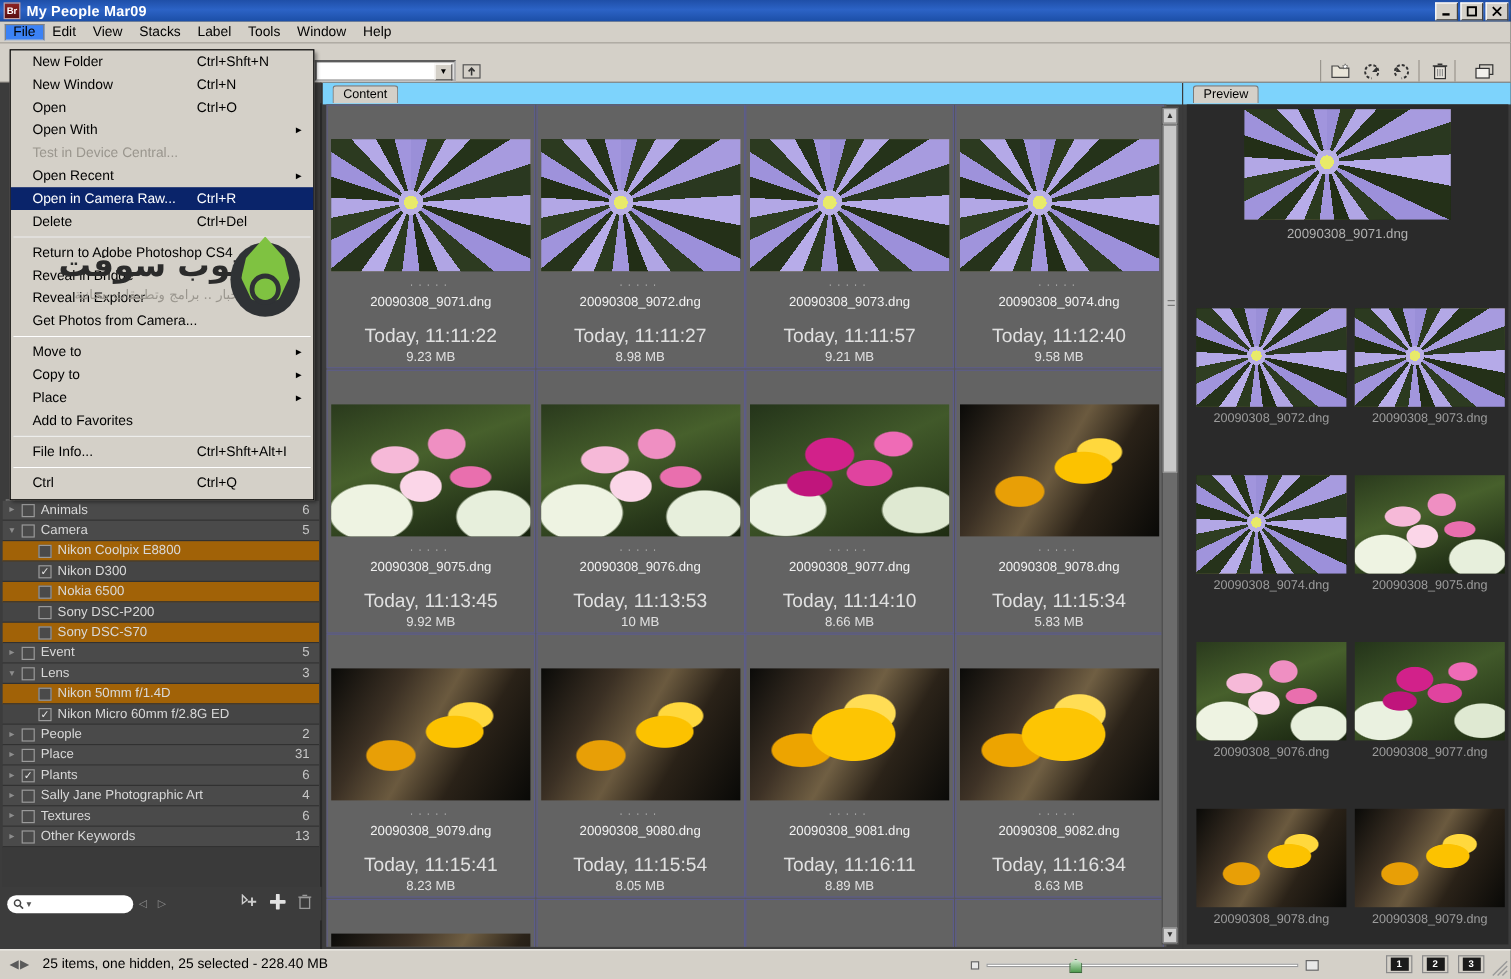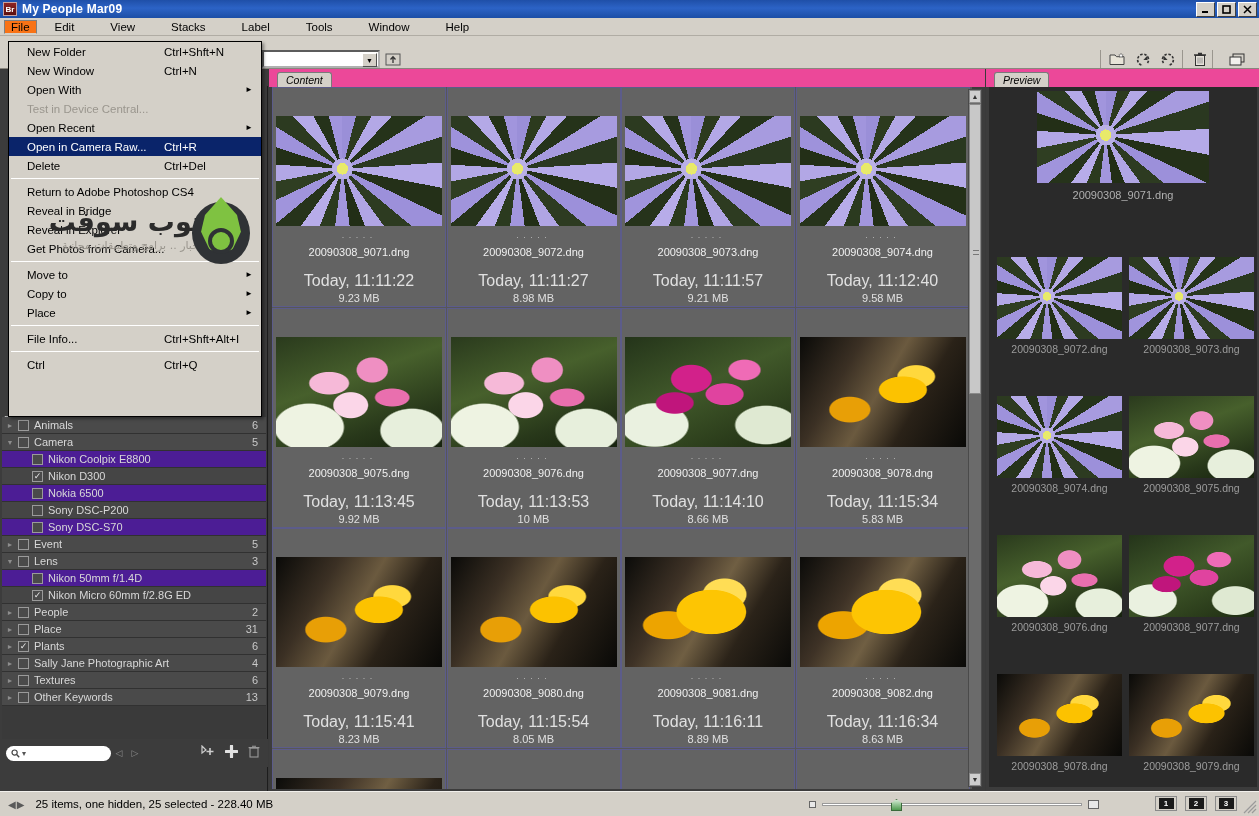--- a/index.html
+++ b/index.html
@@ -30,22 +30,22 @@
     display:flex;align-items:center;justify-content:center;
     font-size:10px;color:#000;font-family:"Liberation Sans",sans-serif;
   }
 
   
   .menubar{
     position:absolute; left:0; top:18px; width:1259px; height:18px;
     background:#d4d0c8; display:flex; align-items:center; padding-left:4px;
     border-bottom:1px solid #b0aca4;
   }
-  .menu-item{ font-size:11.5px; color:#000; padding:1px 18px; }
-  .menu-item.active{ background:#f97316; border:1px solid #808080; border-bottom:1px solid #d4d0c8; padding:0px 6px;}
+  .menu-item{ font-size:11.5px; color:#000; padding:1px 7px; }
+  .menu-item.active{ background:#3b82f6; border:1px solid #808080; border-bottom:1px solid #d4d0c8; padding:0px 6px;}
 
   
   .toolbar{
     position:absolute; left:0; top:36px; width:1259px; height:33px;
     background:#d4d0c8; border-bottom:1px solid #8a867e;
   }
   .path-combo{
     position:absolute; left:262px; top:50px; width:118px; height:18px;
     background:#fff; border:2px inset #b0b0b0; display:flex; align-items:center;
   }
@@ -71,21 +71,21 @@
   }
   .kw-list{
     position:absolute;left:2px;top:348px;width:264px;height:345px;
     background:#3a3a3a; overflow:hidden;
   }
   .kw-row{
     height:17px; display:flex; align-items:center; position:relative;
     border-bottom:1px solid #313131; font-size:11px; color:#d8d8d8;
   }
   .kw-row.parent{ background:#4a4a4a; }
-  .kw-row.child{ background:#4c1d95; }
+  .kw-row.child{ background:#a16207; }
   .kw-row.child.alt{ background:#454545; }
   .kw-tri{
     width:16px; text-align:center; font-size:7px; color:#8d8d8d;
   }
   .kw-chk{
     width:11px;height:11px;border:1px solid #9a9a9a;background:#4a4a4a;
     margin-right:5px; display:flex;align-items:center;justify-content:center;
     font-size:9px;color:#e8e8e8;line-height:1;
   }
   .kw-label{ flex:1; white-space:nowrap; overflow:hidden;}
@@ -101,21 +101,21 @@
   }
   .nav-arrow{ width:16px;text-align:center;color:#8d8d8d;font-size:9px;}
   .kw-actions{ position:absolute; right:8px; display:flex; gap:10px; color:#cfcfcf;font-size:12px;}
 
   
   .contentpanel{
     position:absolute; left:269px; top:69px; width:716px; height:722px;
     background:#3c3c3c;
   }
   .panel-tabstrip{
-    height:18px; background:#ec4899; display:flex; align-items:flex-end; padding-left:8px;font-style:italic;
+    height:18px; background:#7dd3fc; display:flex; align-items:center; padding-left:8px;
   }
   .panel-tab{
     background:#d4d0c8; color:#000; font-size:10.5px; padding:1px 8px 1px 8px;
     border:1px solid #7a7a7a; border-bottom:none;
     border-radius:3px 3px 0 0;
   }
   .content-grid{
     position:absolute; left:3px; top:18px; width:700px; height:702px;
     background:#575757; overflow:hidden;
   }
@@ -622,20 +622,24 @@
   <div class="dropdown" id="file-dropdown">
       <div class="dd-item">
         <span>New Folder</span>
         <span class="dd-key">Ctrl+Shft+N</span>
       </div>
       <div class="dd-item">
         <span>New Window</span>
         <span class="dd-key">Ctrl+N</span>
       </div>
       <div class="dd-item">
+        <span>Open</span>
+        <span class="dd-key">Ctrl+O</span>
+      </div>
+      <div class="dd-item">
         <span>Open With</span>
         <span class="dd-sub">►</span>
       </div>
       <div class="dd-item dis">
         <span>Test in Device Central...</span>
       </div>
       <div class="dd-item">
         <span>Open Recent</span>
         <span class="dd-sub">►</span>
       </div>
@@ -665,20 +669,23 @@
         <span>Move to</span>
         <span class="dd-sub">►</span>
       </div>
       <div class="dd-item">
         <span>Copy to</span>
         <span class="dd-sub">►</span>
       </div>
       <div class="dd-item">
         <span>Place</span>
         <span class="dd-sub">►</span>
+      </div>
+      <div class="dd-item">
+        <span>Add to Favorites</span>
       </div>
       <div class="dd-sep"></div>
       <div class="dd-item">
         <span>File Info...</span>
         <span class="dd-key">Ctrl+Shft+Alt+I</span>
       </div>
       <div class="dd-sep"></div>
       <div class="dd-item">
         <span>Ctrl</span>
         <span class="dd-key">Ctrl+Q</span>

